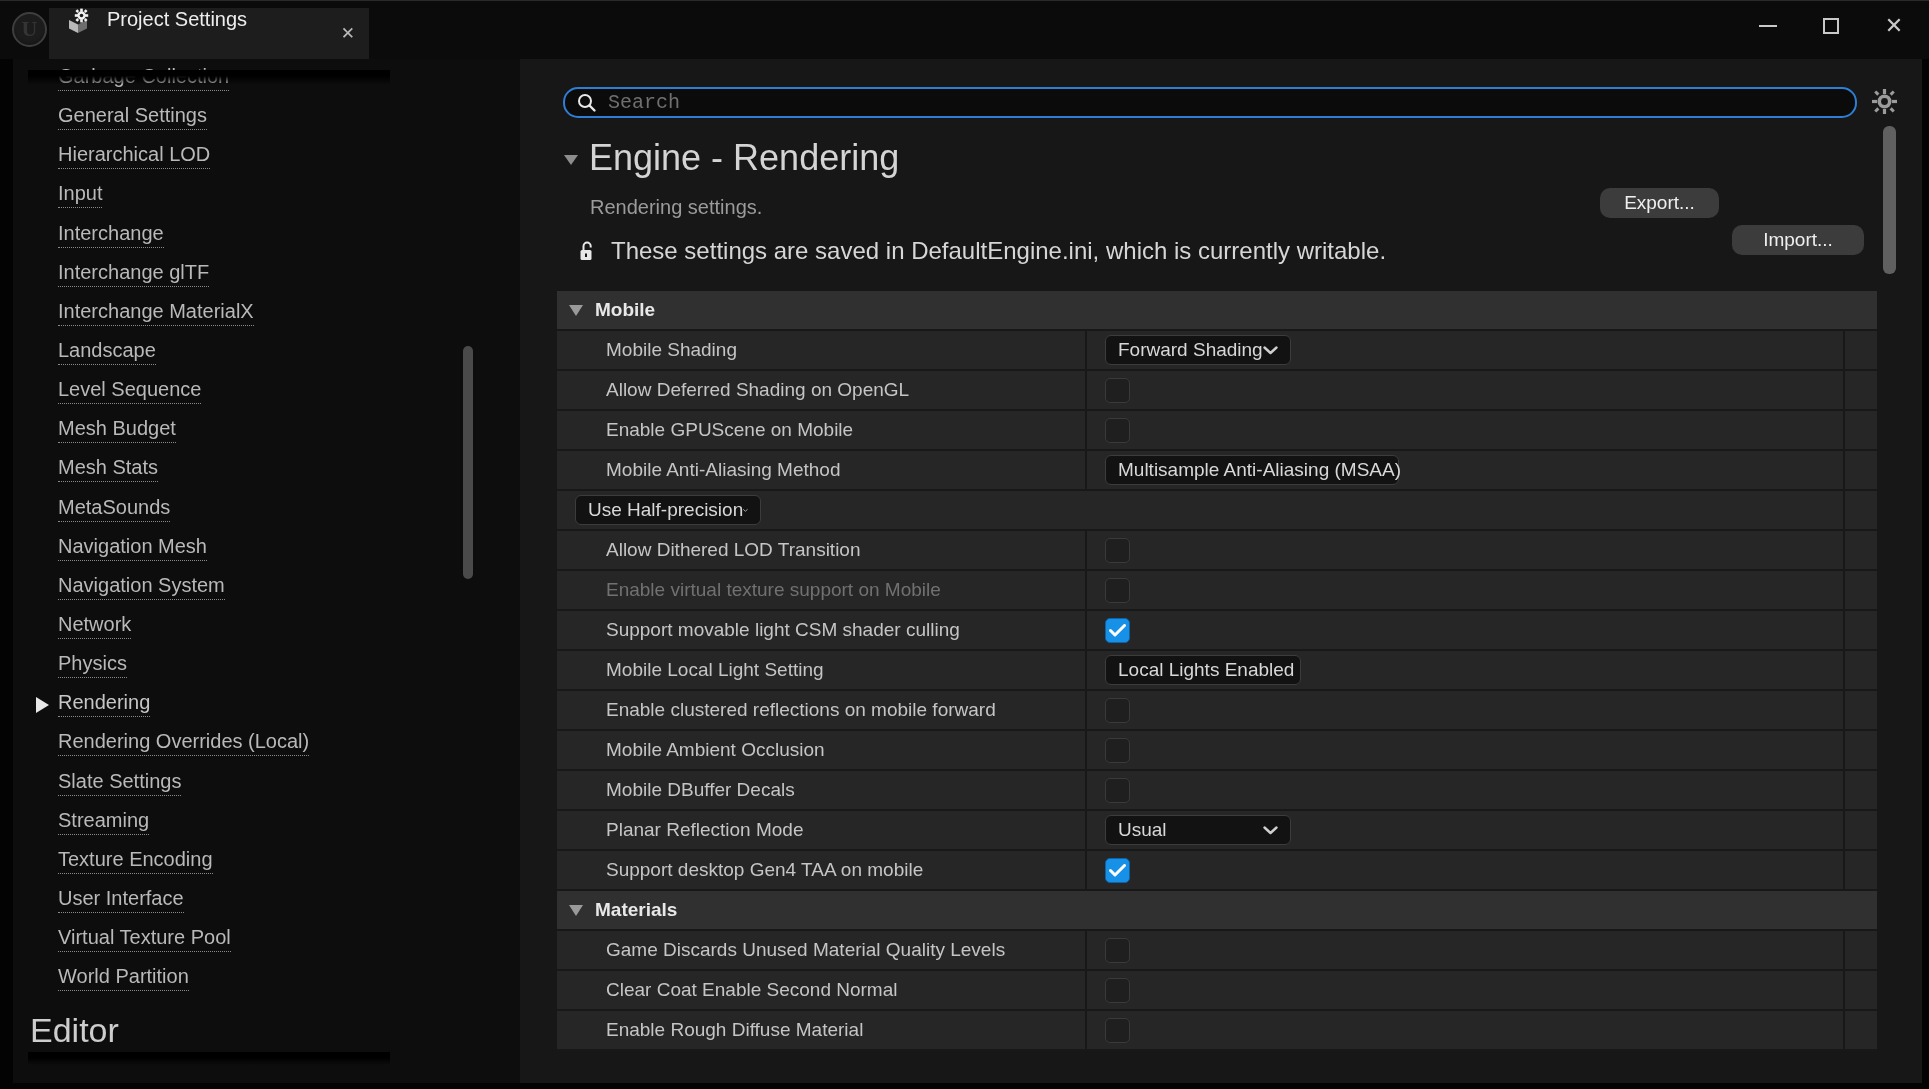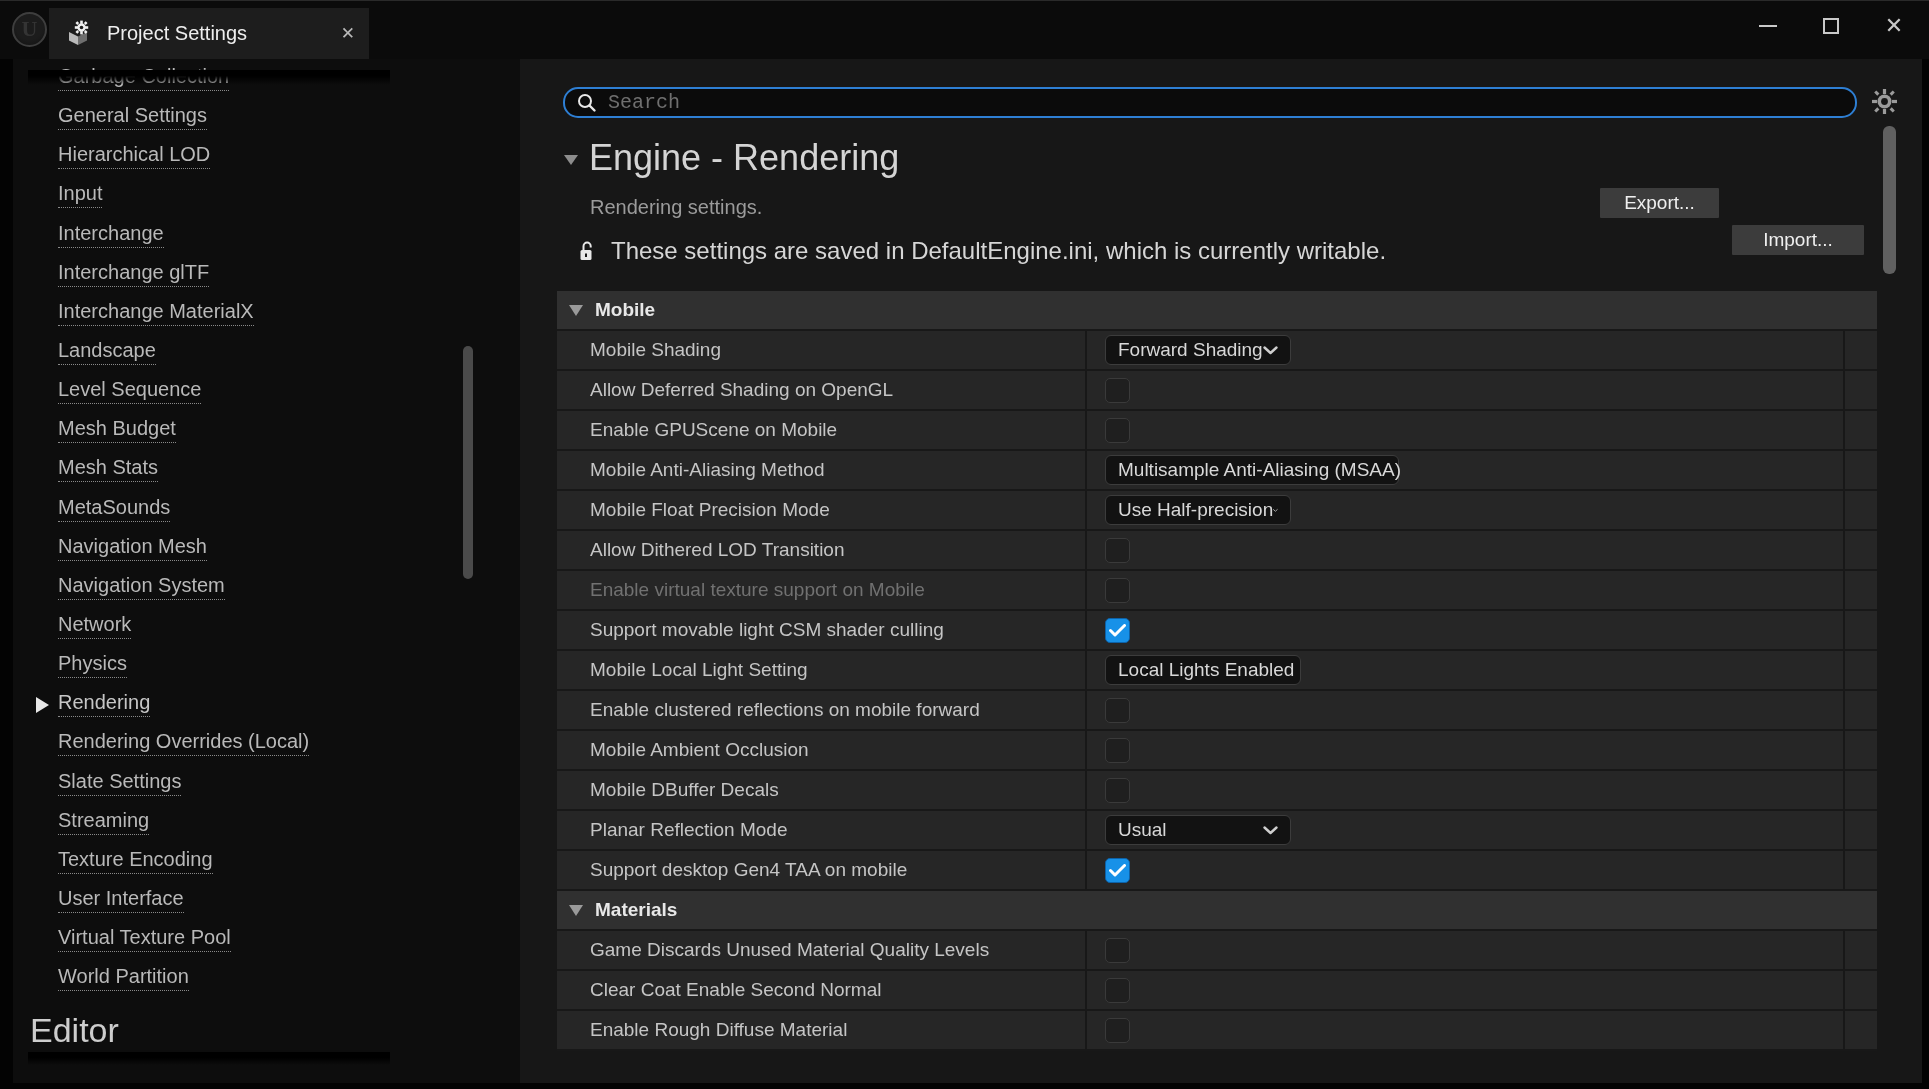--- a/index.html
+++ b/index.html
@@ -10,21 +10,21 @@
   }
   #window{position:absolute;inset:0;border-top:1px solid #2a2a2a;}
 
   
   #titlebar{position:absolute;left:0;top:0;width:1929px;height:58px;background:#0b0b0b;}
   #ue-logo{position:absolute;left:12px;top:11px;width:35px;height:35px;border-radius:50%;
     background:radial-gradient(circle at 50% 40%,#1c1c1c 55%,#101010 100%);
     border:2px solid #3e3e3e;box-sizing:border-box;display:flex;align-items:center;justify-content:center;}
   #ue-logo span{font-family:"Liberation Serif",serif;font-weight:bold;font-size:22px;color:#343434;margin-top:-2px;}
   #tab{position:absolute;left:49px;top:7px;width:320px;height:51px;background:#1d1d1d;
-    display:flex;align-items:center;}
+    display:flex;}
   #tab-icon{margin-left:17px;width:27px;height:27px;flex:0 0 auto;}
   #tab-label{margin-left:14px;font-size:20px;color:#eeeeee;}
   #tab-close{position:absolute;right:14px;top:0;height:100%;display:flex;align-items:center;
     color:#b9b9b9;font-size:17px;}
   .wbtn{position:absolute;top:0;width:52px;height:50px;display:flex;align-items:center;justify-content:center;
     color:#c9c9c9;font-size:20px;}
   #btn-min{left:1742px;}#btn-max{left:1805px;}#btn-close{left:1868px;font-size:22px;}
   #btn-max .box{width:16px;height:16px;border:2px solid #c9c9c9;box-sizing:border-box;}
   #btn-min .bar{width:18px;height:2px;background:#c9c9c9;}
 
@@ -54,39 +54,39 @@
     font-size:20px;width:1200px;font-family:Liberation Mono, monospace;}
   #search-input::placeholder{color:#6f6f6f;}
   #settings-gear{position:absolute;left:1351px;top:29px;width:27px;height:27px;}
 
   #main-scroll-thumb{position:absolute;left:1363px;top:67px;width:13px;height:148px;border-radius:6px;background:#606060;}
 
   #title-tri{position:absolute;left:44px;top:96px;width:0;height:0;
     border-top:10px solid #8d8d8d;border-left:7px solid transparent;border-right:7px solid transparent;}
   #page-title{position:absolute;left:69px;top:78px;font-size:36px;color:#d4d4d4;}
   #page-subtitle{position:absolute;left:70px;top:137px;font-size:20px;color:#9b9b9b;}
-  .hdr-btn{position:absolute;top:129px;height:30px;background:#3c3c3c;border:none;border-radius:1px;
+  .hdr-btn{position:absolute;top:129px;height:30px;background:#3c3c3c;border:none;border-radius:10px;
     color:#efefef;font-size:19px;display:flex;align-items:center;justify-content:center;
     font-family:"Liberation Sans",sans-serif;}
   #export-btn{left:1080px;width:119px;}
   #import-btn{left:1212px;width:132px;margin-top:37px;}
 
   #notice{position:absolute;left:58px;top:178px;display:flex;align-items:center;}
   #notice-text{margin-left:15px;font-size:24px;color:#d6d6d6;}
 
   
   #settings-table{position:absolute;left:37px;top:232px;width:1320px;}
   .sec-header{height:40px;background:#303030;display:flex;align-items:center;box-sizing:border-box;
     border-bottom:2px solid #181818;}
   .sec-tri{margin-left:12px;width:0;height:0;border-top:11px solid #9a9a9a;
     border-left:7.5px solid transparent;border-right:7.5px solid transparent;}
   .sec-title{margin-left:12px;font-size:19px;font-weight:bold;color:#e8e8e8;}
   .row{height:40px;background:#262626;display:flex;box-sizing:border-box;border-bottom:2px solid #181818;}
   .cell-label{width:530px;flex:0 0 auto;border-right:2px solid #181818;display:flex;align-items:center;
-    padding-left:33px;box-sizing:border-box;}
+    padding-left:49px;box-sizing:border-box;}
   .cell-label span{font-size:19px;color:#c5c5c5;}
   .row.disabled .cell-label span{color:#717171;}
   .cell-value{flex:1 1 auto;border-right:2px solid #181818;display:flex;align-items:center;padding-left:18px;box-sizing:border-box;}
   .cell-reset{width:32px;flex:0 0 auto;}
   .dropdown{height:30px;box-sizing:border-box;background:#121212;border:1px solid #3c3c3c;border-radius:6px;
     display:flex;align-items:center;justify-content:space-between;padding:0 12px;}
   .dropdown .dd-text{font-size:19px;color:#d8d8d8;white-space:nowrap;}
   .checkbox{width:25px;height:25px;border-radius:5px;box-sizing:border-box;background:#1f1f1f;border:1px solid #3a3a3a;
     display:flex;align-items:center;justify-content:center;}
   .checkbox.checked{background:var(--check-blue);border-color:#0d62a8;}
@@ -298,23 +298,20 @@
             <div class="dropdown" style="width: 294px;">
               <span class="dd-text">Multisample Anti-Aliasing (MSAA)</span>
               <svg width="15" height="9" viewBox="0 0 15 9">
                 <polyline points="1.5,1.5 7.5,7 13.5,1.5" fill="none" stroke="#cfcfcf" stroke-width="2.4" stroke-linecap="round" stroke-linejoin="round"></polyline>
               </svg>
             </div>
           </div>
           <div class="cell-reset"></div>
         </div>
         <div class="row">
-          <div class="cell-label">
-            <span>Mobile Float Precision Mode</span>
-          </div>
           <div class="cell-value">
             <div class="dropdown" style="width: 186px;">
               <span class="dd-text">Use Half-precision</span>
               <svg width="15" height="9" viewBox="0 0 15 9">
                 <polyline points="1.5,1.5 7.5,7 13.5,1.5" fill="none" stroke="#cfcfcf" stroke-width="2.4" stroke-linecap="round" stroke-linejoin="round"></polyline>
               </svg>
             </div>
           </div>
           <div class="cell-reset"></div>
         </div>

